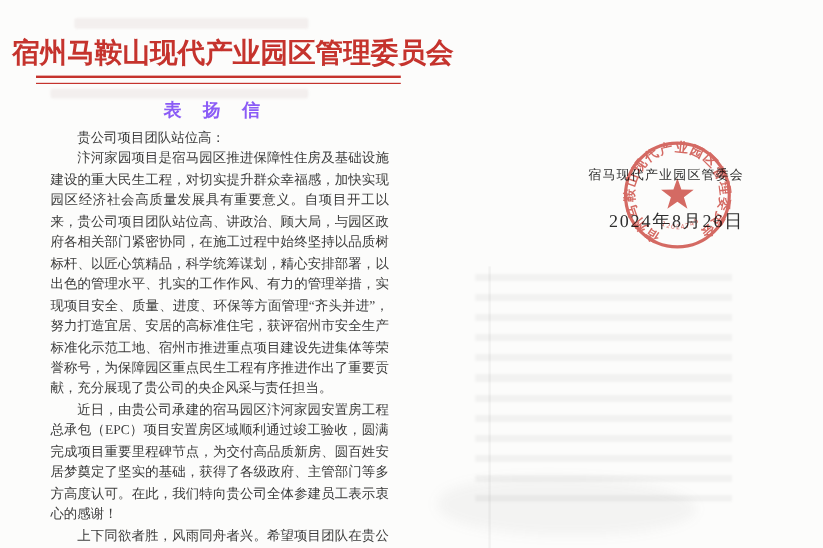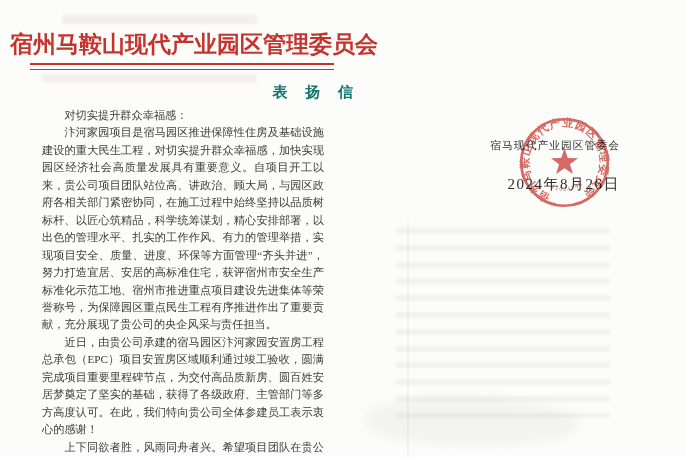--- a/index.html
+++ b/index.html
@@ -31,24 +31,24 @@
     position: absolute;
     left: 30px; top: 63px;
     width: 304px; height: 7px;
     border-top: 2.5px solid #c5332d;
     border-bottom: 1.5px solid #c5332d;
   }
   .letter-title {
     position: absolute;
     left: 0; top: 83px;
     width: 360px;
-    text-align: right;
+    text-align: center;
     font-size: 15px;
     font-weight: bold;
-    color: #0f766e;
+    color: #8b5cf6;
     letter-spacing: 7px;
   }
   .body-left {
     position: absolute;
     left: 42px; top: 107px;
     width: 282px;
     font-size: 11.2px;
     line-height: 17.45px;
     color: #3b3b3b;
     text-align: justify;
@@ -118,21 +118,21 @@
 
     <div class="letterhead">宿州马鞍山现代产业园区管理委员会</div>
 
     <div class="red-rule"></div>
 
     <div class="ghost ghost-stripe" style="left:42px; top:74px; width:215px; height:8px;"></div>
 
     <div class="letter-title">表 扬 信</div>
 
     <div class="body-left">
-      <p class="salutation">对切实提升群众幸福感：</p>
+      <p class="salutation">贵公司项目团队站位高：</p>
       <p>汴河家园项目是宿马园区推进保障性住房及基础设施建设的重大民生工程，对切实提升群众幸福感，加快实现园区经济社会高质量发展具有重要意义。自项目开工以来，贵公司项目团队站位高、讲政治、顾大局，与园区政府各相关部门紧密协同，在施工过程中始终坚持以品质树标杆、以匠心筑精品，科学统筹谋划，精心安排部署，以出色的管理水平、扎实的工作作风、有力的管理举措，实现项目安全、质量、进度、环保等方面管理“齐头并进”，努力打造宜居、安居的高标准住宅，获评宿州市安全生产标准化示范工地、宿州市推进重点项目建设先进集体等荣誉称号，为保障园区重点民生工程有序推进作出了重要贡献，充分展现了贵公司的央企风采与责任担当。</p>
       <p>近日，由贵公司承建的宿马园区汴河家园安置房工程总承包（EPC）项目安置房区域顺利通过竣工验收，圆满完成项目重要里程碑节点，为交付高品质新房、圆百姓安居梦奠定了坚实的基础，获得了各级政府、主管部门等多方高度认可。在此，我们特向贵公司全体参建员工表示衷心的感谢！</p>
       <p>上下同欲者胜，风雨同舟者兴。希望项目团队在贵公司</p>
     </div>
   </div>
 
   <div class="page page-right">
 
 
     <div class="sign-block">

